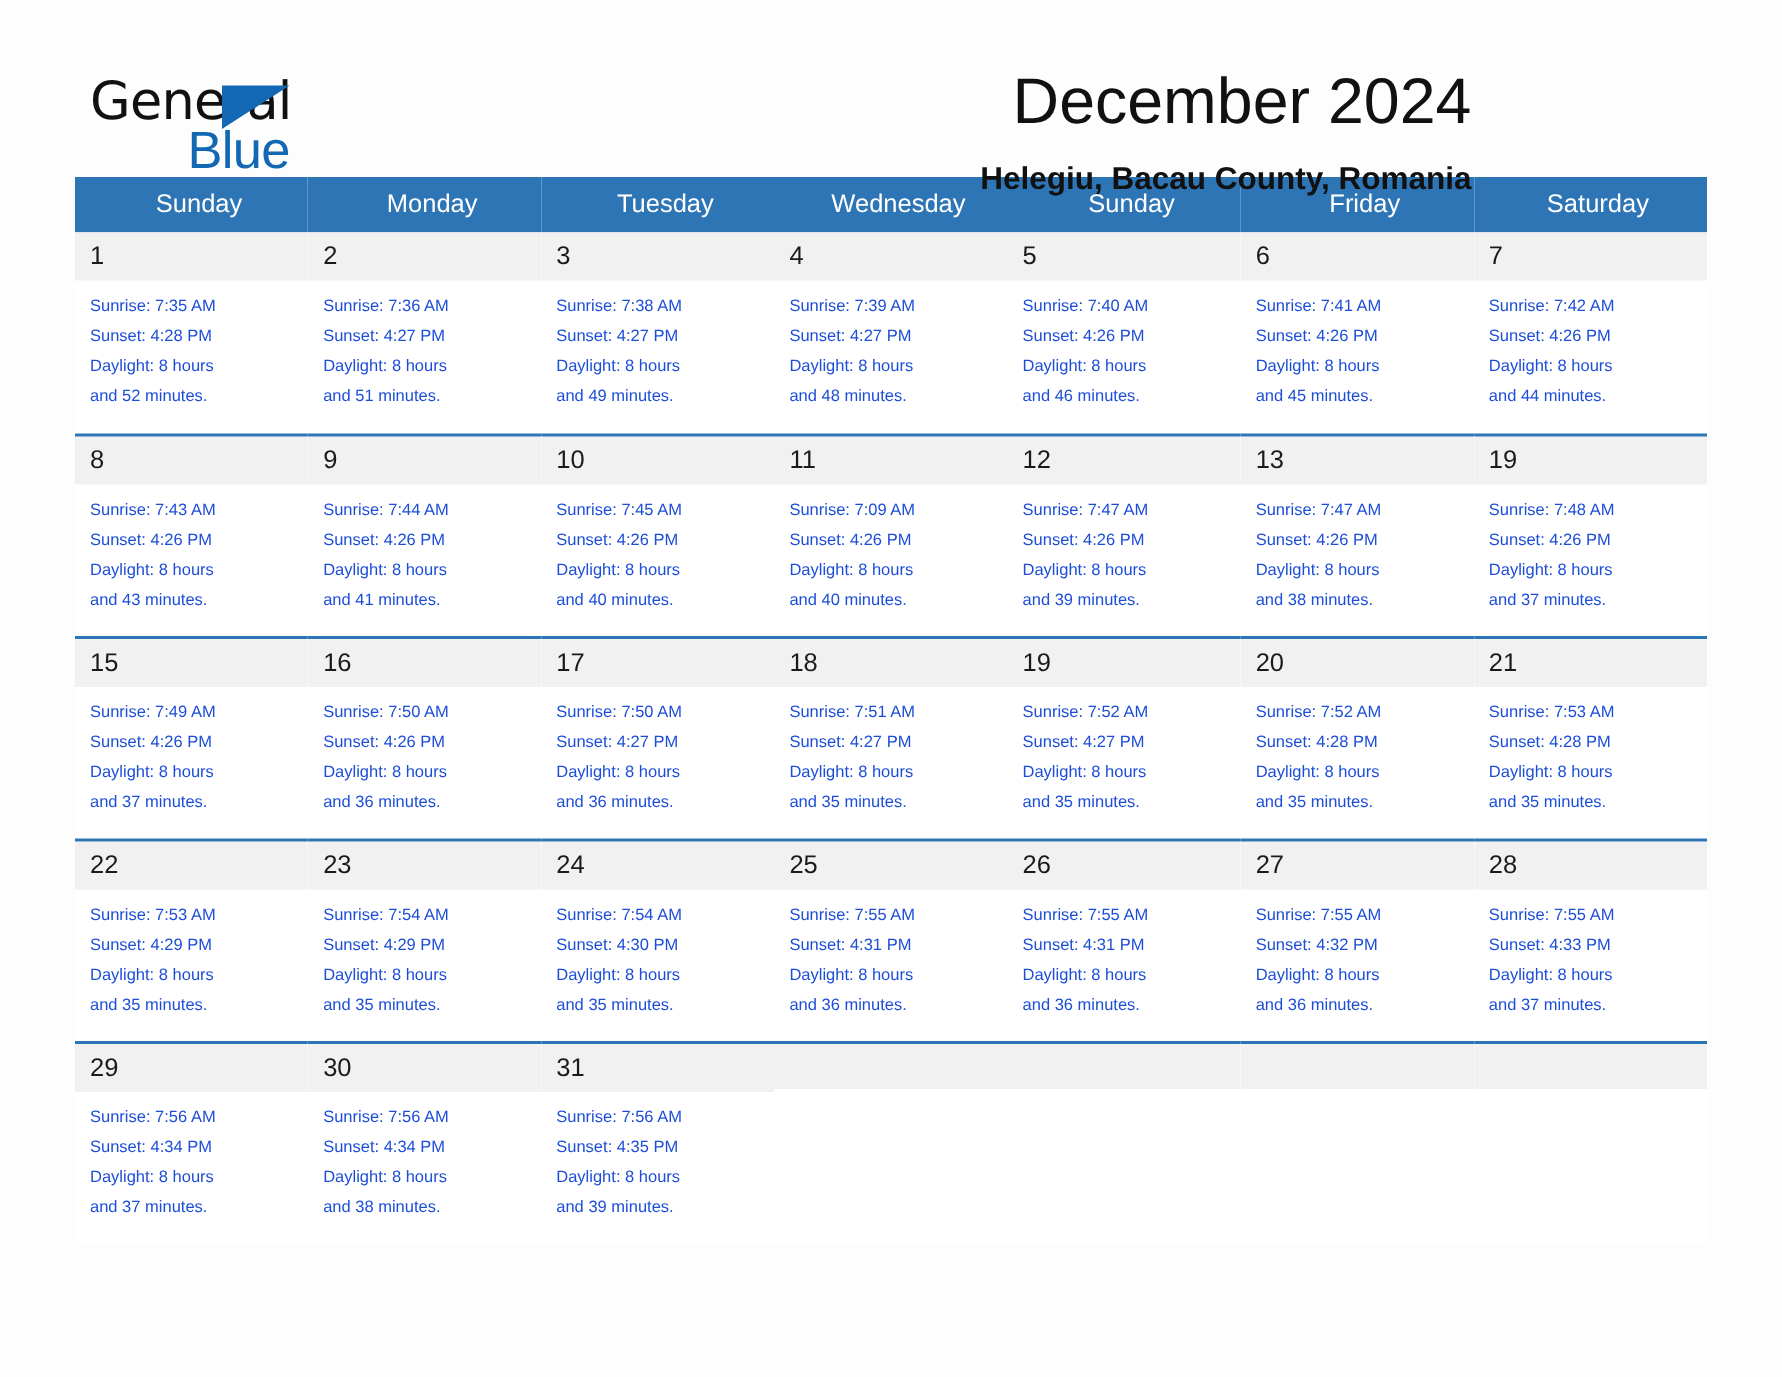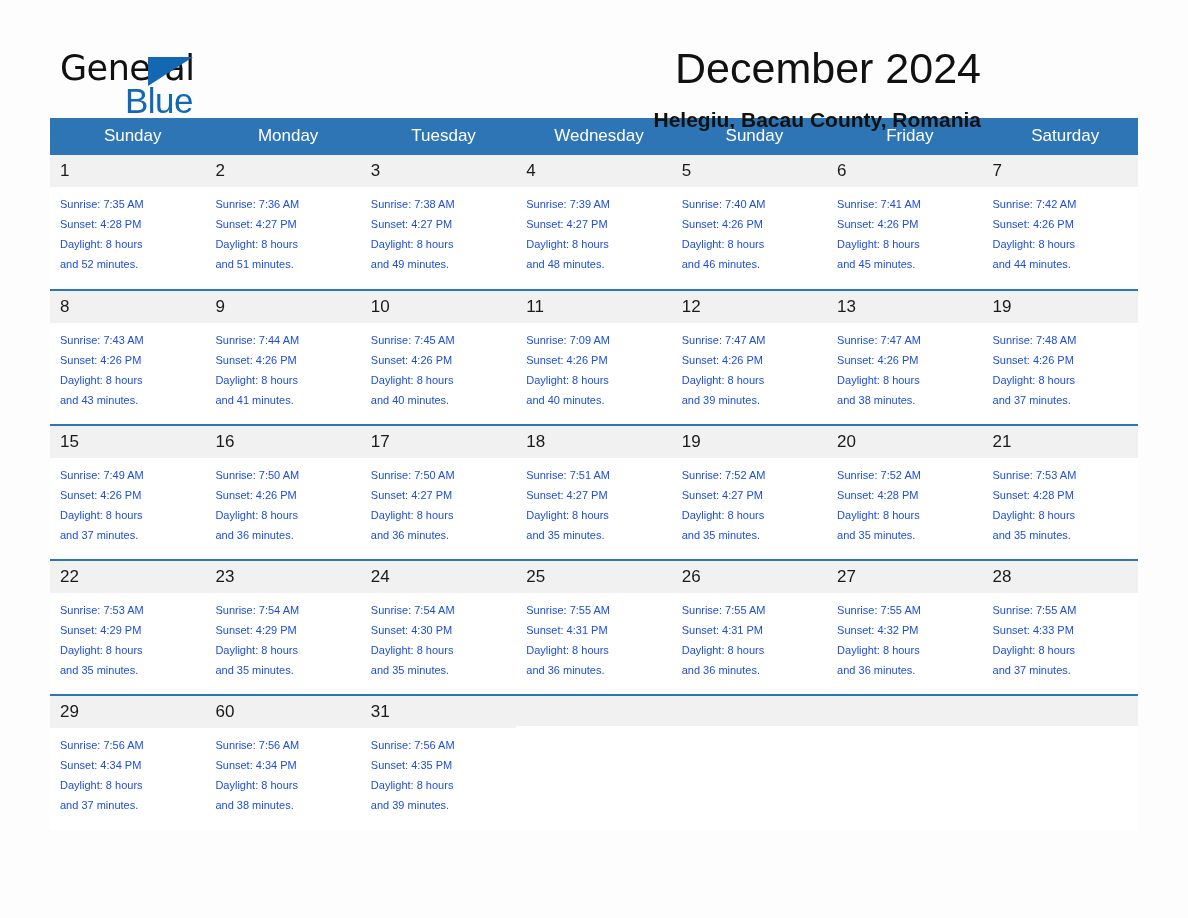--- a/index.html
+++ b/index.html
@@ -432,21 +432,21 @@
           <td>
             <div class="daynum">29</div>
             <div class="detail">
               <div>Sunrise: 7:56 AM</div>
               <div>Sunset: 4:34 PM</div>
               <div>Daylight: 8 hours</div>
               <div>and 37 minutes.</div>
             </div>
           </td>
           <td>
-            <div class="daynum">60</div>
+            <div class="daynum">30</div>
             <div class="detail">
               <div>Sunrise: 7:56 AM</div>
               <div>Sunset: 4:34 PM</div>
               <div>Daylight: 8 hours</div>
               <div>and 38 minutes.</div>
             </div>
           </td>
           <td>
             <div class="daynum">31</div>
             <div class="detail">

